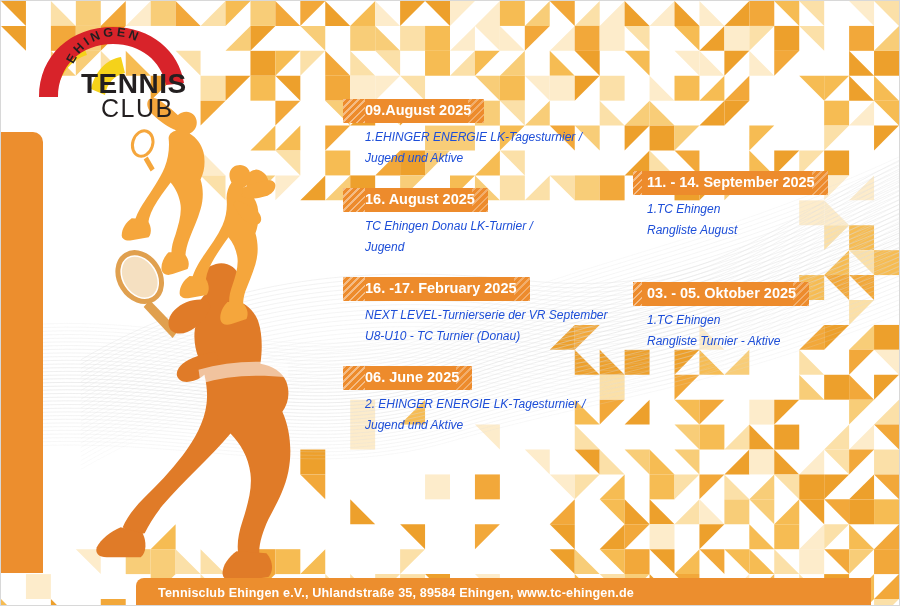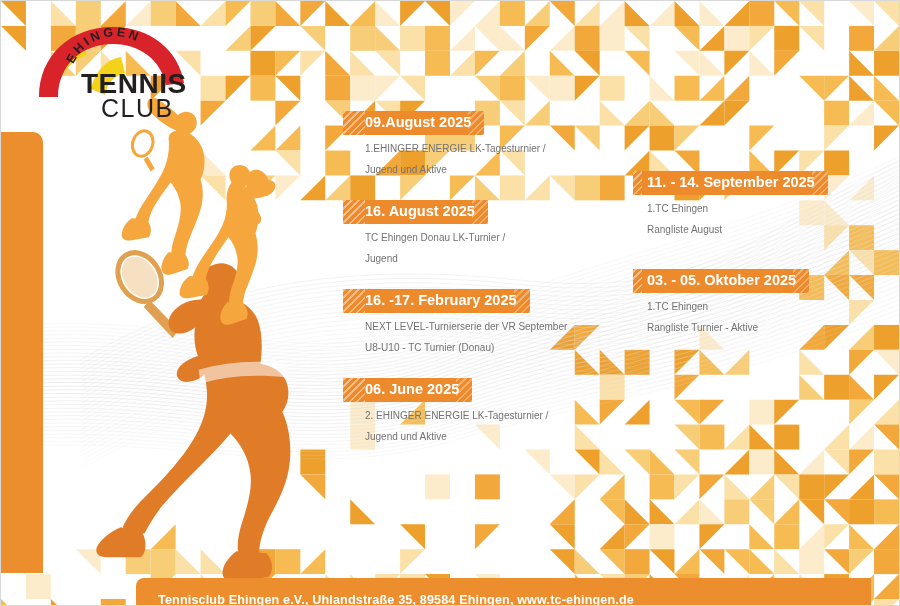--- a/index.html
+++ b/index.html
@@ -26,21 +26,21 @@
     display:flex;align-items:center;justify-content:flex-start;
     padding-left:6px;white-space:nowrap;
   }
 
   
   .logo{position:absolute;left:28px;top:8px;width:165px;height:112px;z-index:7;}
   .logo svg{width:100%;height:100%;display:block;}
 
   
   .col{position:absolute;z-index:8;}
-  .col-left{left:342px;top:110px;width:270px;}
+  .col-left{left:342px;top:98px;width:270px;}
   .col-right{left:632px;top:170px;width:250px;}
 
   .event{margin-bottom:20px;}
   .event:last-child{margin-bottom:0;}
   .ev-date{
     position:relative;display:inline-block;
     background:#ed8b2c;color:#ffffff;font-weight:bold;
     font-size:14.5px;line-height:19px;padding:2px 13px 3px 22px;
     white-space:nowrap;overflow:hidden;
   }
@@ -48,33 +48,33 @@
     content:"";position:absolute;left:0;top:0;width:22px;height:100%;
     background:repeating-linear-gradient(-45deg,
       rgba(255,255,255,.42) 0 2px, rgba(237,139,44,0) 2px 5px);
   }
   .ev-date::after{
     content:"";position:absolute;right:0;top:0;width:16px;height:100%;
     background:repeating-linear-gradient(-45deg,
       rgba(255,255,255,.30) 0 2px, rgba(237,139,44,0) 2px 5px);
   }
   .ev-line{
-    color:#737373;font-size:10px;line-height:20.5px;
-    padding-left:22px;white-space:nowrap;
+    color:#1d4ed8;font-size:12px;line-height:20.5px;
+    padding-left:22px;white-space:nowrap;font-style:italic;
   }
   .ev-line:first-of-type{padding-top:4px;}
   .col-right .ev-date{padding-left:14px;}
   .col-right .ev-date::before{width:9px;}
   .col-right .ev-line{padding-left:14px;}
 
   
   .footer{
     position:absolute;left:135px;top:577px;width:735px;height:29px;
     background:#ec8e2e;border-radius:8px 0 0 0;z-index:9;
-    display:flex;align-items:flex-end;
+    display:flex;align-items:center;
   }
   .footer-text{
     color:#ffffff;font-size:12.6px;font-weight:bold;letter-spacing:.15px;
     padding-left:22px;white-space:nowrap;
   }
 </style>
 </head>
 <body>
 
 <div class="poster">
@@ -657,21 +657,21 @@
     <div class="event">
       <div class="ev-date">06. June 2025</div>
       <div class="ev-line">2. EHINGER ENERGIE LK-Tagesturnier /</div>
       <div class="ev-line">Jugend und Aktive</div>
     </div>
 
   </div>
 
   <div class="col col-right">
 
-    <div class="event" style="margin-bottom:29px;">
+    <div class="event" style="margin-bottom:42px;">
       <div class="ev-date">11. - 14. September 2025</div>
       <div class="ev-line">1.TC Ehingen</div>
       <div class="ev-line">Rangliste August</div>
     </div>
 
     <div class="event">
       <div class="ev-date">03. - 05. Oktober 2025</div>
       <div class="ev-line">1.TC Ehingen</div>
       <div class="ev-line">Rangliste Turnier - Aktive</div>
     </div>

